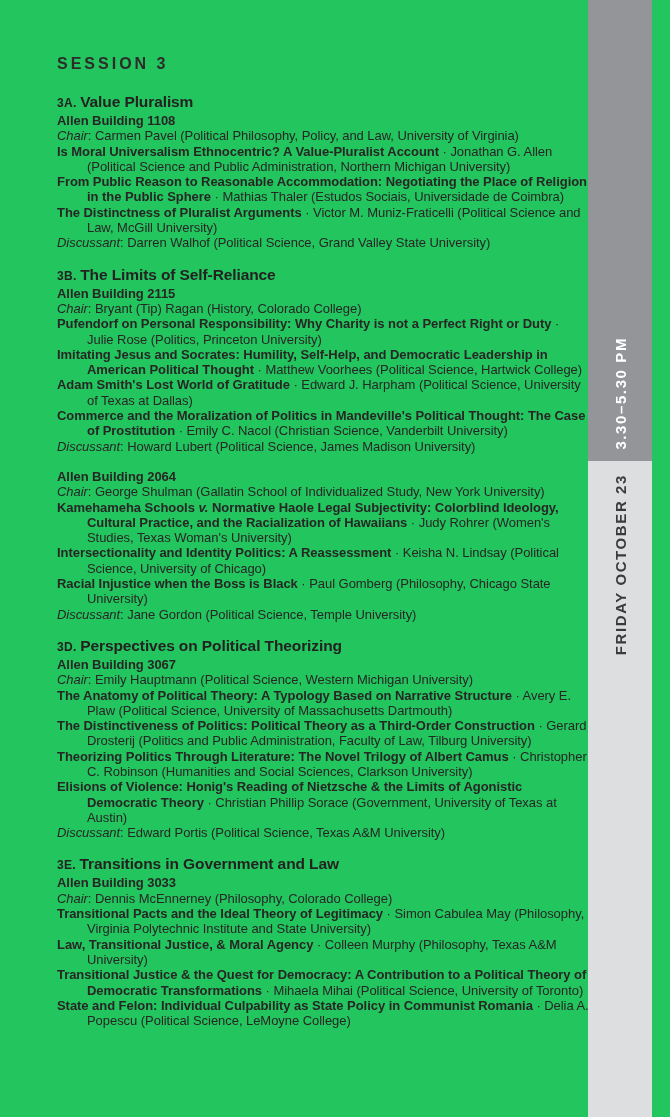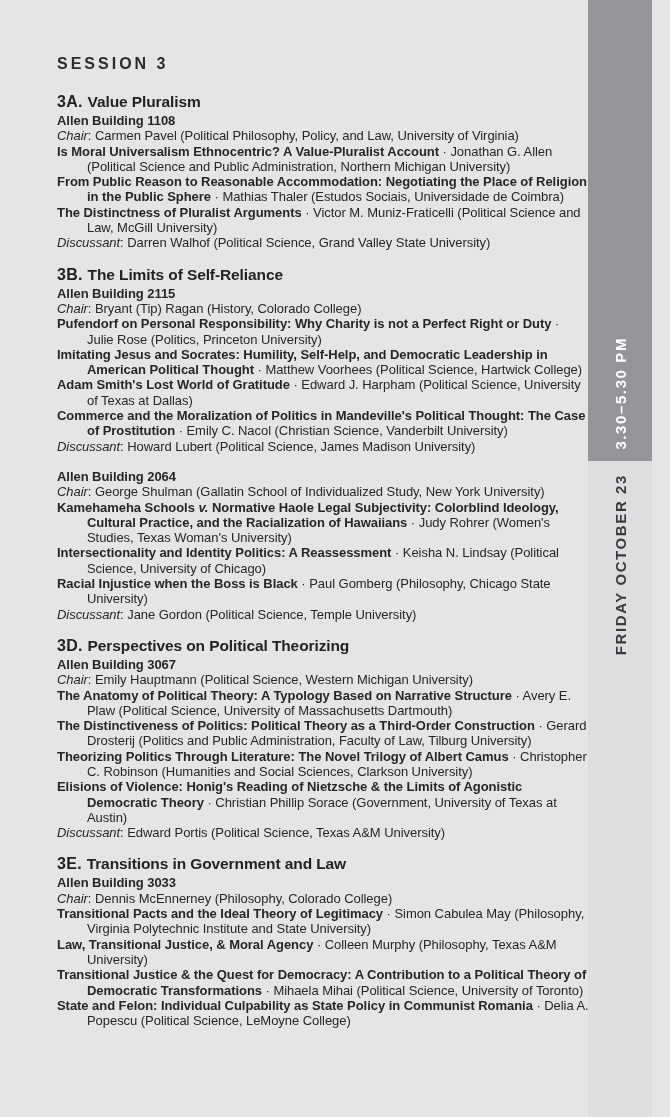--- a/index.html
+++ b/index.html
@@ -1,21 +1,21 @@
 <!DOCTYPE html>
 <html><head>
 <meta charset="utf-8">
 <style>
   * { margin: 0; padding: 0; box-sizing: border-box; }
   html, body { background: #ffffff; }
   .page {
     position: relative;
     width: 670px;
     height: 1117px;
-    background: #e5e5e5;
+    background: #22c55e;
     overflow: hidden;
     font-family: "Liberation Sans", sans-serif;
     color: #272625;
     padding-left: 14px;
   }
   .content {
     position: absolute;
     left: 57px;
     top: 55px;
     width: 532px;
@@ -29,21 +29,21 @@
   }
   .session { margin-bottom: 15px; }
   .session h2 {
     font-size: 15.5px;
     font-weight: bold;
     color: #232221;
     margin-bottom: 2px;
     letter-spacing: -0.1px;
   }
   .session h2 .code {
-    font-size: 16px;
+    font-size: 12px;
     letter-spacing: 0.3px;
   }
   .session p {
     font-size: 13px;
     line-height: 15.3px;
     letter-spacing: -0.05px;
   }
   .room { font-weight: bold; }
   .hang {
     padding-left: 30px;

